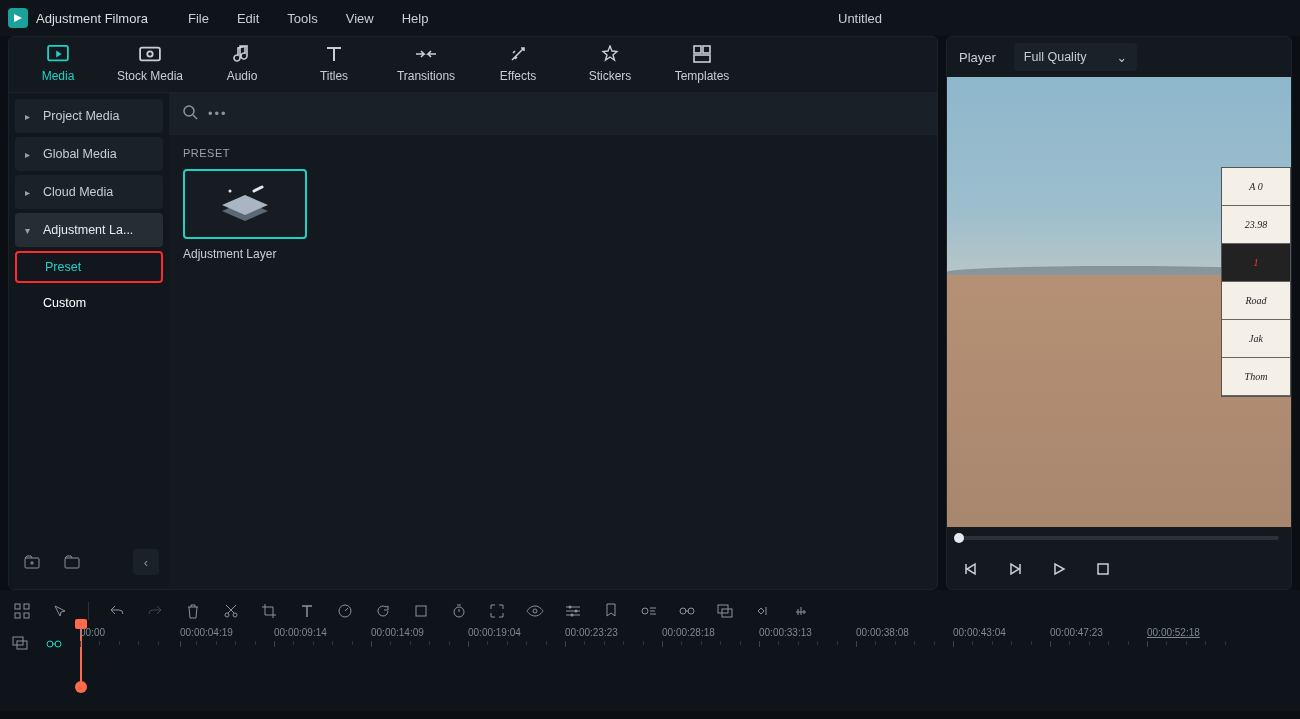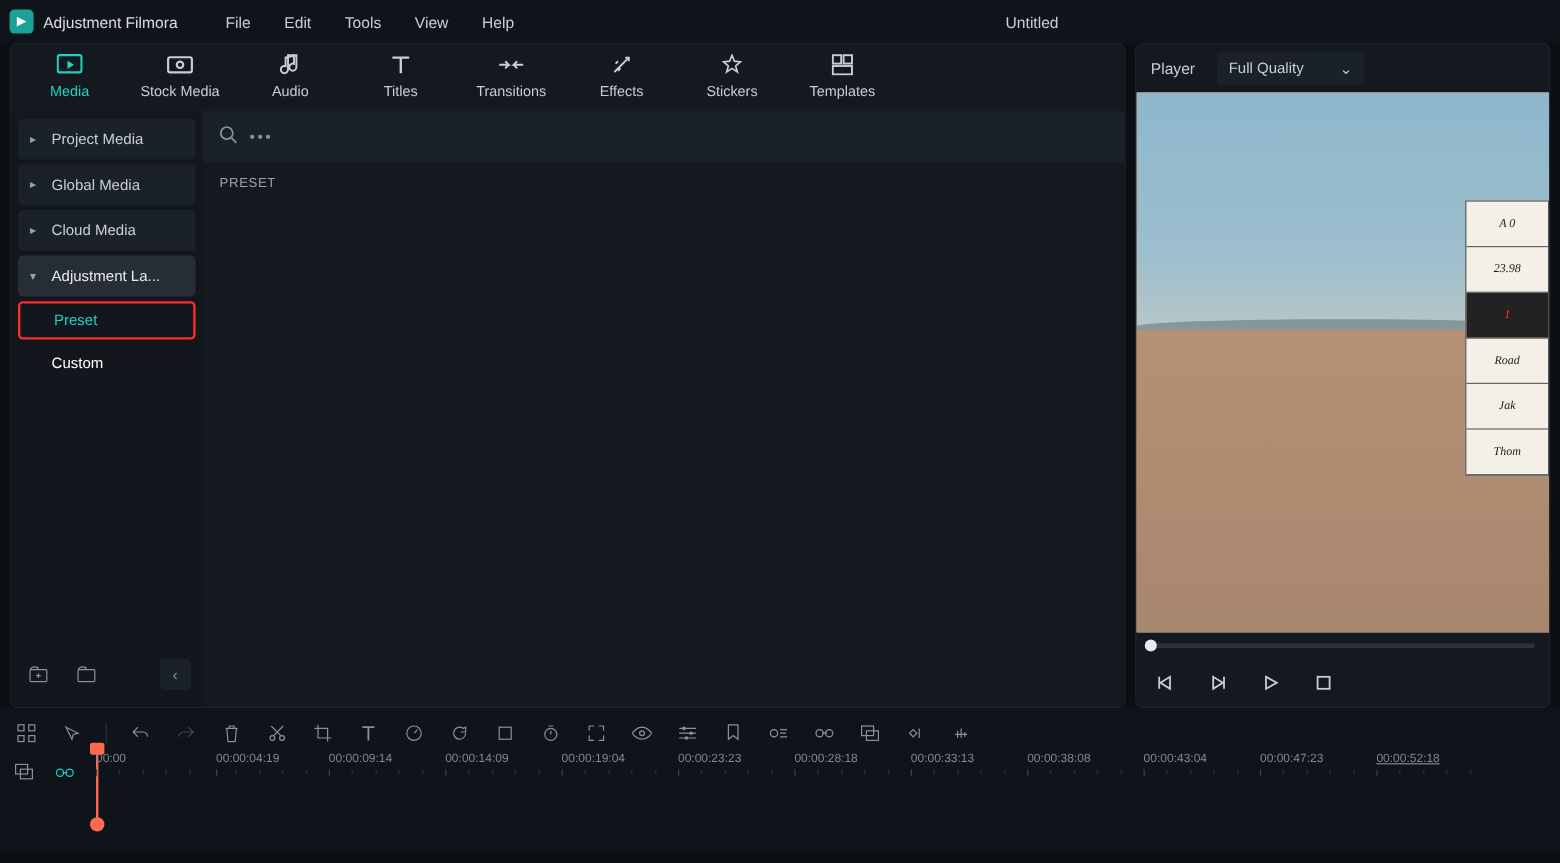--- a/index.html
+++ b/index.html
@@ -206,20 +206,31 @@
       <div class="content">
         <div class="searchbar">
           <span class="sicon"><svg width="15" height="15" viewBox="0 0 15 15">
                 <circle cx="6" cy="6" r="5" stroke="#8a929d" fill="none" stroke-width="1.5"></circle>
                 <path d="M10 10l4 4" stroke="#8a929d" stroke-width="1.5"></path>
               </svg></span>
           <span class="more">•••</span>
         </div>
         <div class="content-body">
           <div class="section-title">PRESET</div>
+          <div class="asset">
+            <div class="asset-thumb">
+              <svg width="70" height="46" viewBox="0 0 70 46">
+                <path d="M12 30 L35 20 L58 30 L35 40 Z" fill="#5b6876"></path>
+                <path d="M12 24 L35 14 L58 24 L35 34 Z" fill="#aab5c3"></path>
+                <path d="M44 10 L52 6" stroke="#e6eaf0" stroke-width="3" stroke-linecap="round"></path>
+                <circle cx="20" cy="10" r="1.5" fill="#e6eaf0"></circle>
+              </svg>
+            </div>
+            <div class="asset-label">Adjustment Layer</div>
+          </div>
         </div>
       </div>
     </div>
   </div>
 
   <div class="right">
     <div class="preview-top">
       <span class="plabel">Player</span>
       <div class="quality">
         <span>Full Quality</span>

